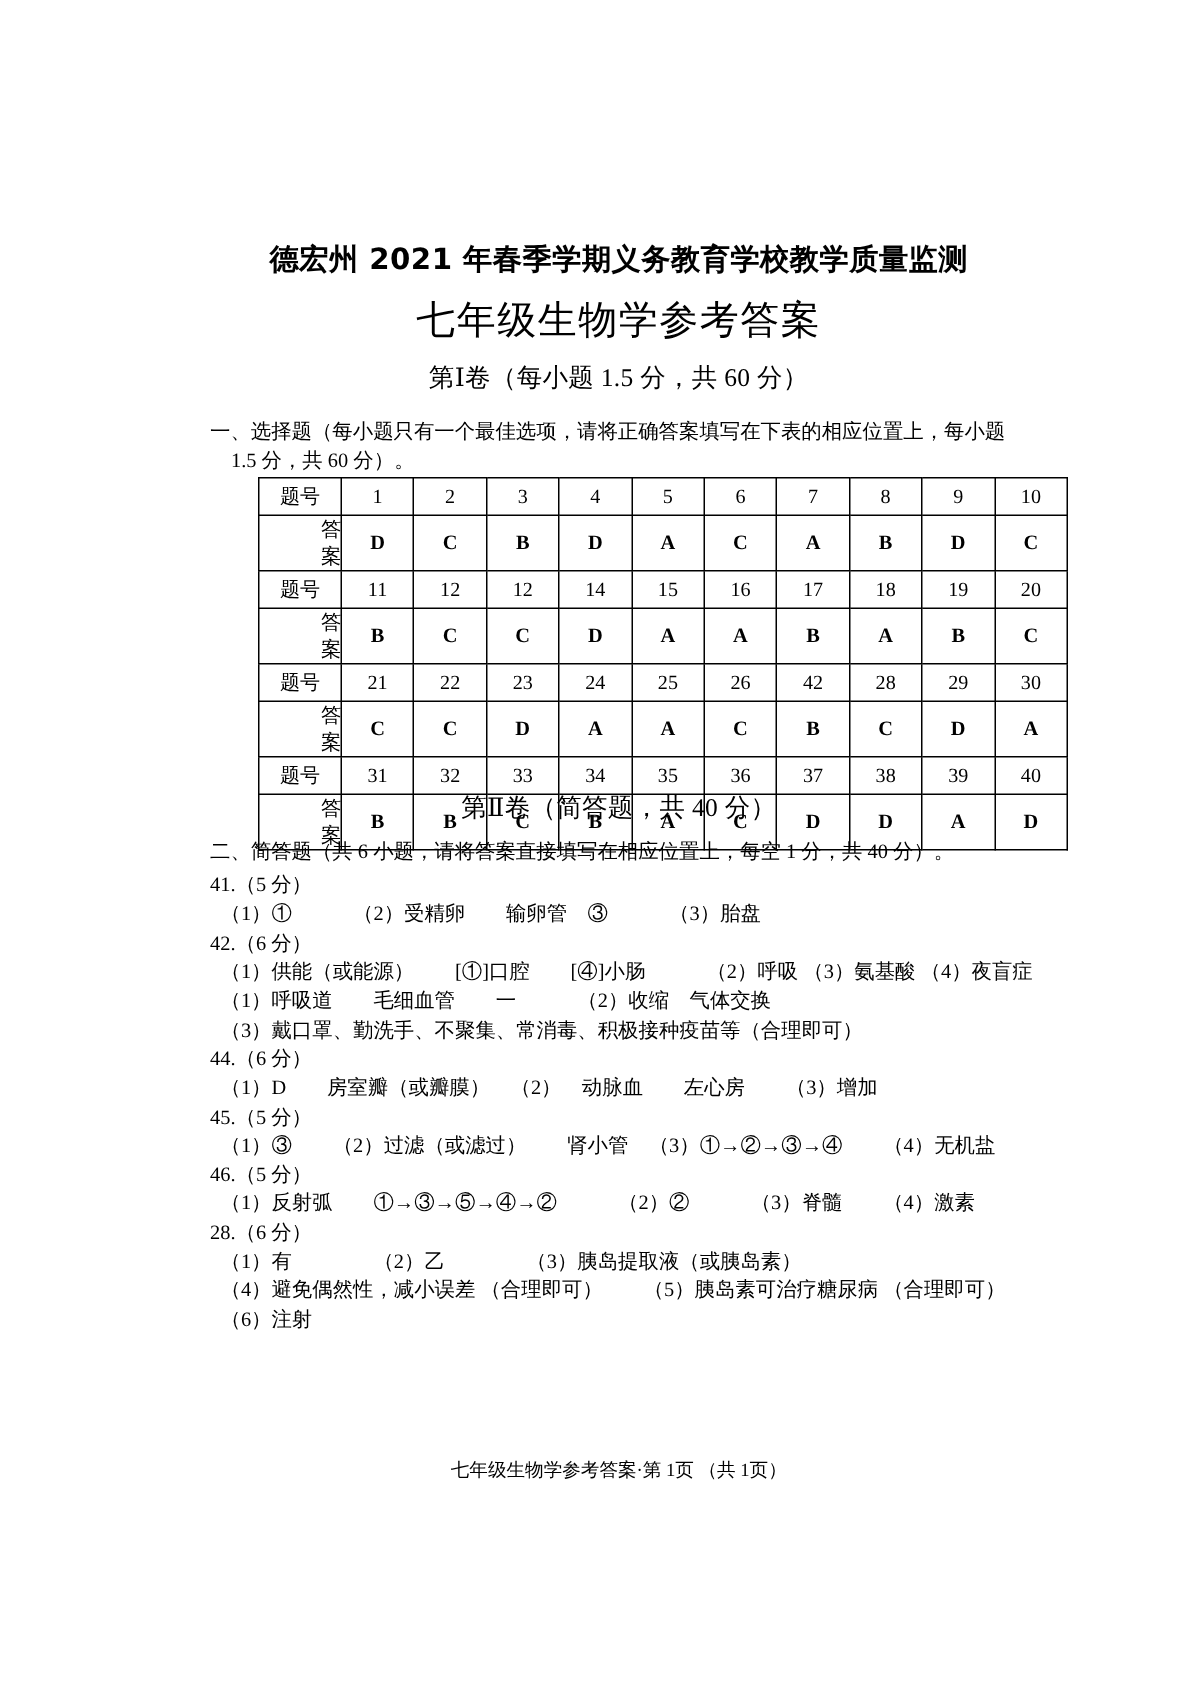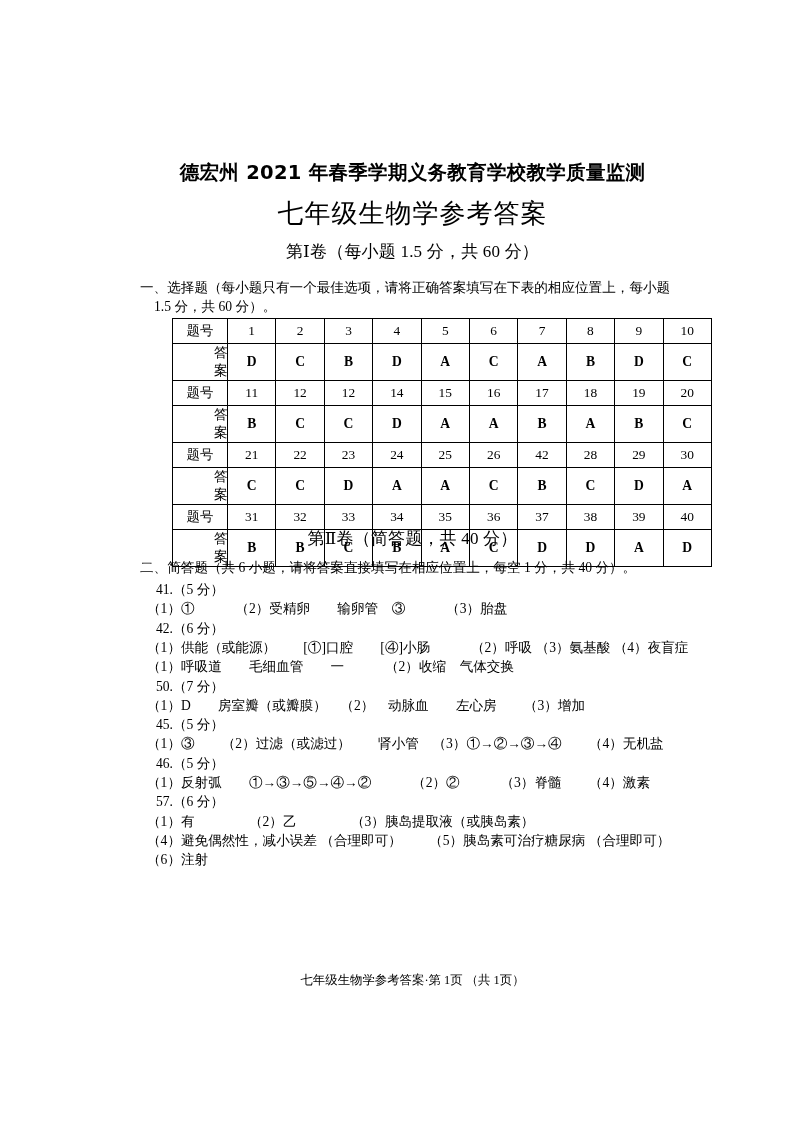--- a/index.html
+++ b/index.html
@@ -112,21 +112,20 @@
   #answers-block {
     position: absolute;
     top: 580px;
     left: 124px;
     width: 560px;
     font-size: 13.6px;
   }
   .qnum {
     line-height: 19.2px;
     white-space: nowrap;
-    margin-left: 16px;
   }
   .qline {
     line-height: 19.4px;
     padding-left: 7px;
     white-space: nowrap;
   }
 
   
   #footer {
     position: absolute;
@@ -264,27 +263,28 @@
   <div class="section-title" id="part2-title">第Ⅱ卷（简答题，共 40 分）</div>
 
   <div class="intro" id="intro2">二、简答题（共 6 小题，请将答案直接填写在相应位置上，每空 1 分，共 40 分）。</div>
 
   <div id="answers-block">
       <div class="qnum">41.（5 分）</div>
       <div class="qline">（1）①　　　（2）受精卵　　输卵管　③　　　（3）胎盘</div>
       <div class="qnum">42.（6 分）</div>
       <div class="qline">（1）供能（或能源）　　[①]口腔　　[④]小肠　　　（2）呼吸 （3）氨基酸 （4）夜盲症</div>
       <div class="qline">（1）呼吸道　　毛细血管　　一　　　（2）收缩　气体交换</div>
-      <div class="qnum">50.（7 分）</div>
+      <div class="qline">（3）戴口罩、勤洗手、不聚集、常消毒、积极接种疫苗等（合理即可）</div>
+      <div class="qnum">44.（6 分）</div>
       <div class="qline">（1）D　　房室瓣（或瓣膜）　（2）　动脉血　　左心房　　（3）增加</div>
       <div class="qnum">45.（5 分）</div>
       <div class="qline">（1）③　　（2）过滤（或滤过）　　肾小管　（3）①→②→③→④　　（4）无机盐</div>
       <div class="qnum">46.（5 分）</div>
       <div class="qline">（1）反射弧　　①→③→⑤→④→②　　　（2）②　　　（3）脊髓　　（4）激素</div>
-      <div class="qnum">57.（6 分）</div>
+      <div class="qnum">28.（6 分）</div>
       <div class="qline">（1）有　　　　（2）乙　　　　（3）胰岛提取液（或胰岛素）</div>
       <div class="qline">（4）避免偶然性，减小误差 （合理即可）　　（5）胰岛素可治疗糖尿病 （合理即可）</div>
       <div class="qline">（6）注射</div>
     </div>
 
   <div id="footer">七年级生物学参考答案·第 1页 （共 1页）</div>
 
 </div>
 
 </body></html>

